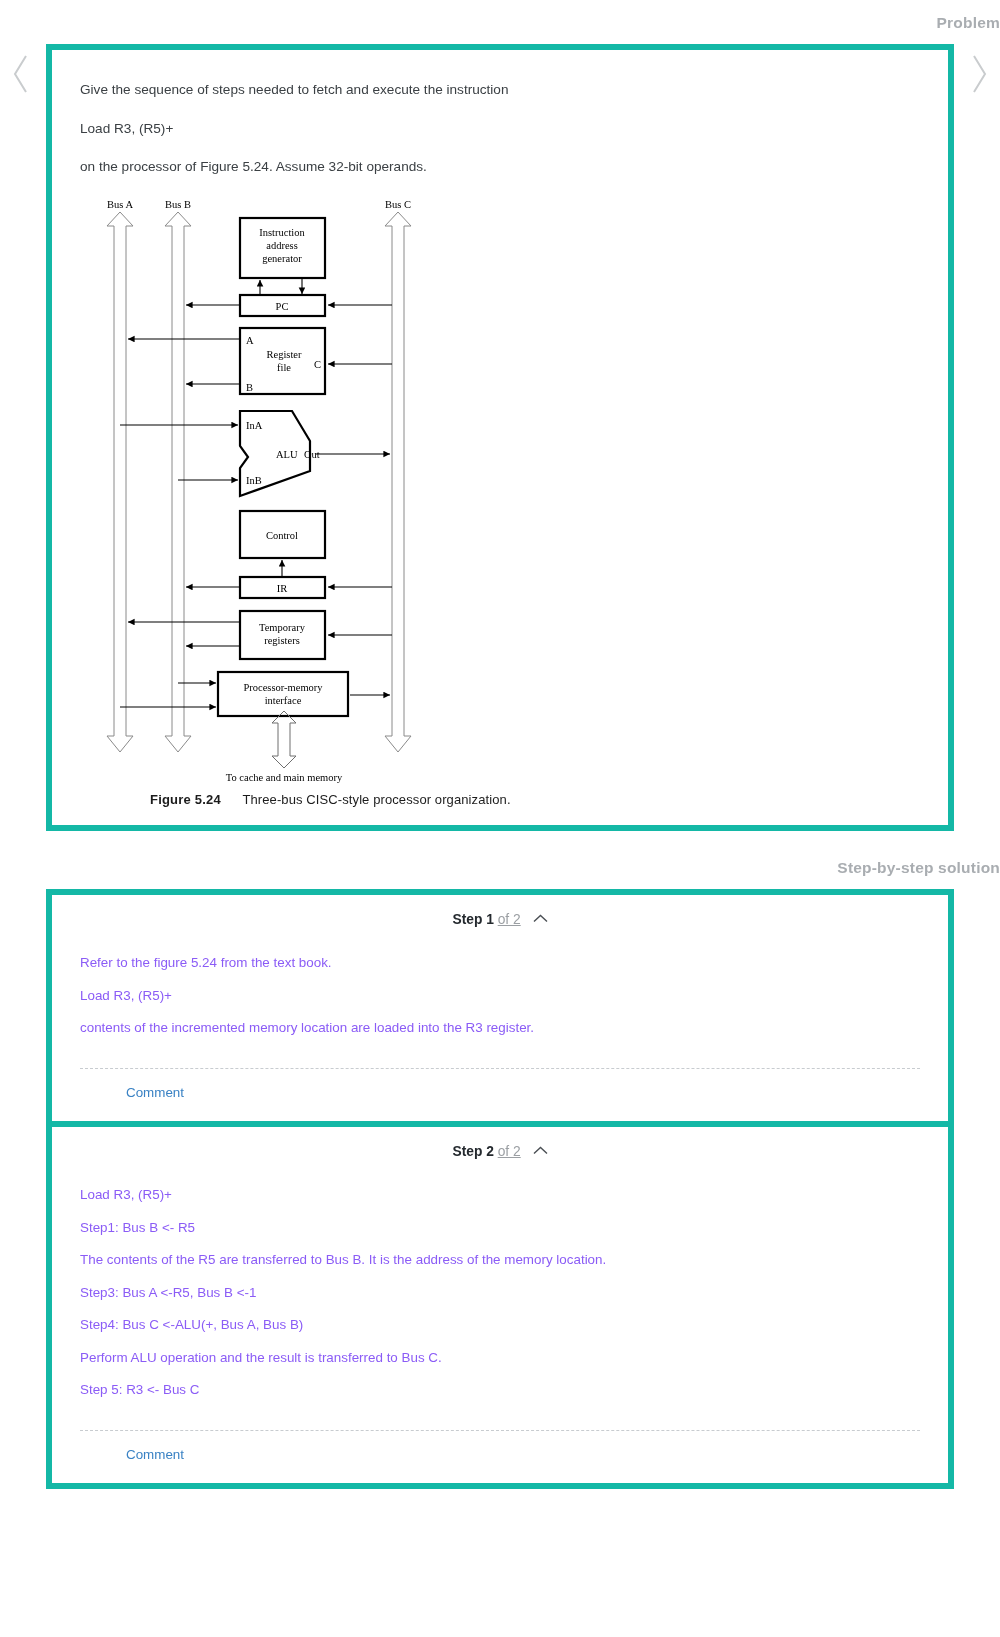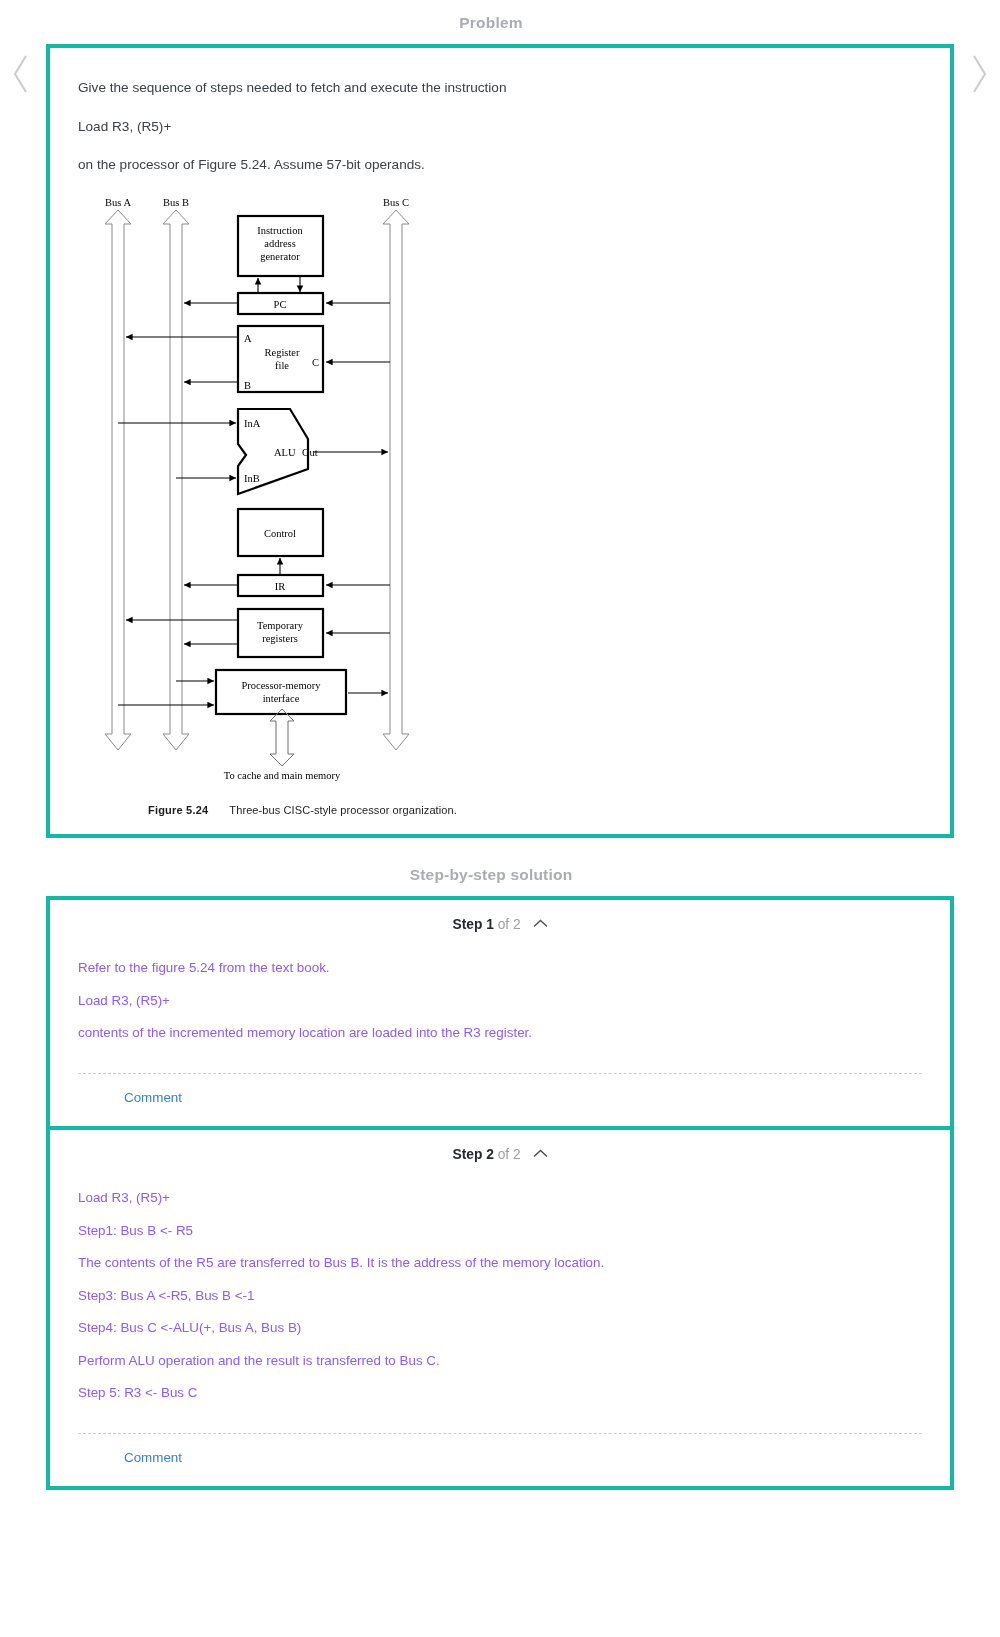--- a/index.html
+++ b/index.html
@@ -10,82 +10,82 @@
   }
   .page {
     width: 1000px; min-height: 1637px;
     position: relative;
     background: #fff;
     margin: 0 auto;
   }
 
   
   .section-heading {
-    text-align: center;
+    text-align: right;
     font-size: 15.5px;
     font-weight: bold;
     color: #a9adb1;
     letter-spacing: .2px;
-    padding: 14px 18px 12px 0;
+    padding: 14px 0 12px 0;
   }
 
   
   .nav-arrow {
     position: absolute;
     width: 26px; height: 44px;
     color: #c9ccce;
     display: flex; align-items: center; justify-content: center;
     cursor: pointer;
     user-select: none;
   }
   .nav-arrow svg { display:block; }
   .nav-prev { left: 8px; top: 52px; }
   .nav-next { right: 8px; top: 52px; }
 
   
   .card {
-    border: 4px solid #14b8a6;
+    border: 6px solid #14b8a6;
     background: #fff;
     margin: 0 46px;
   }
   .problem-card { padding: 30px 28px 18px 28px; }
 
   .prob-line {
     font-size: 13.6px;
     color: #3b4044;
     line-height: 1.45;
     margin: 0 0 19px 0;
   }
 
   
   .figure-wrap { position: relative; margin-top: 6px; }
   .figure-svg { display: block; }
   .fig-caption {
-    margin-top: 20px;
+    margin-top: 6px;
     padding-left: 70px;
-    font-size: 11px;
+    font-size: 13px;
     color: #1c1c1c;
     font-family: "Liberation Sans", sans-serif;
   }
   .fig-caption .fig-num { font-weight: bold; letter-spacing: .2px; }
   .fig-caption .fig-txt { margin-left: 18px; letter-spacing: .1px; }
 
   
   .step-card { margin-top: 0; }
   .step-card + .step-card { border-top: none; }
   .step-header {
     text-align: center;
     padding: 16px 0 14px 0;
     font-size: 13.8px;
     color: #24292e;
     cursor: pointer;
     user-select: none;
   }
   .step-header .step-strong { font-weight: bold; margin-top: 34px; }
-  .step-header .step-of { color: #9b9fa3; font-weight: normal; }
+  .step-header .step-of { color: #9b9fa3; font-weight: normal; text-decoration: underline; }
   .chev {
     display: inline-block;
     margin-left: 8px;
     vertical-align: 1px;
   }
   .step-body { padding: 12px 28px 4px 28px; }
   .step-line {
     font-size: 13.4px;
     color: #8b5cf6;
     line-height: 1.45;
@@ -124,21 +124,21 @@
         <polyline points="6,4 17,22 6,40"></polyline>
       </svg>
     </span>
   </div>
 
   <div class="section-heading">Problem</div>
 
   <div class="card problem-card">
     <p class="prob-line">Give the sequence of steps needed to fetch and execute the instruction</p>
     <p class="prob-line">Load R3, (R5)+</p>
-    <p class="prob-line">on the processor of Figure 5.24. Assume 57-bit operands.</p>
+    <p class="prob-line">on the processor of Figure 5.24. Assume 32-bit operands.</p>
 
     <div class="figure-wrap">
       <svg class="figure-svg" width="420" height="590" viewBox="0 0 420 590">
         <defs>
           <marker id="ar" markerWidth="7" markerHeight="7" refX="6" refY="3" orient="auto">
             <path d="M0,0 L6,3 L0,6 z" fill="#000"></path>
           </marker>
         </defs>
         <g font-family="'Liberation Serif', serif" font-size="10.5" fill="#000">
 

